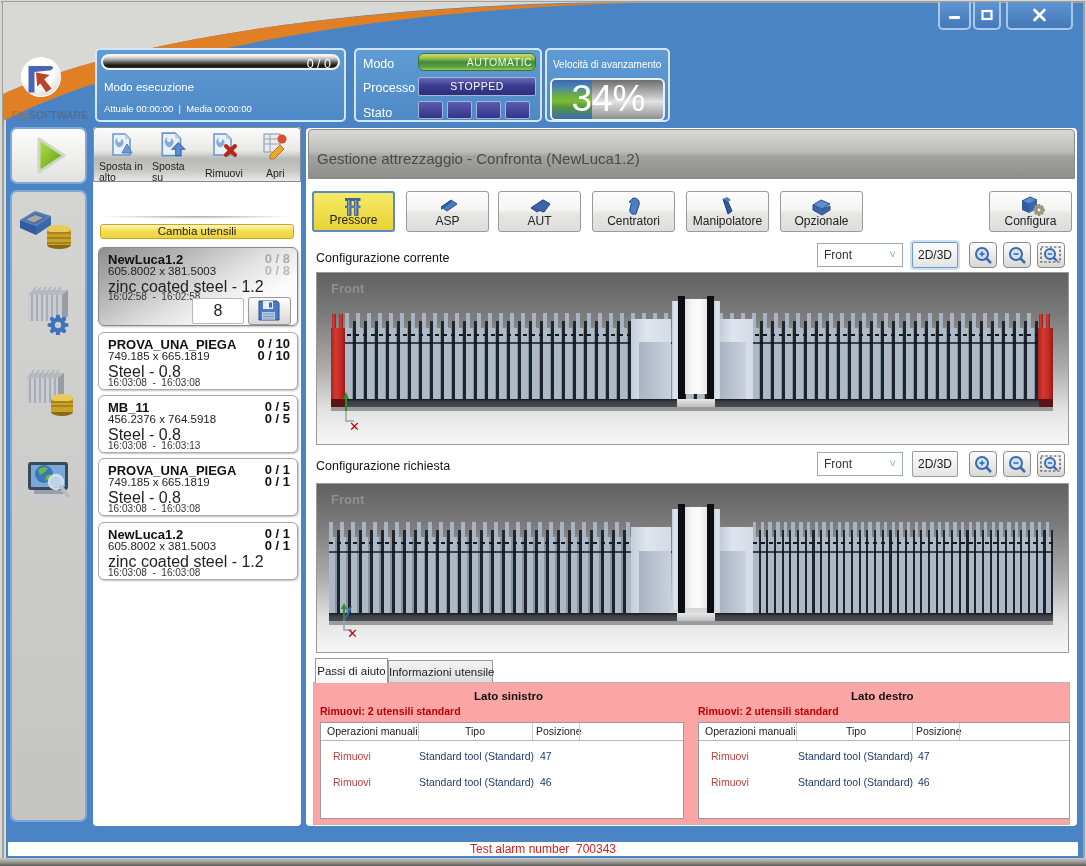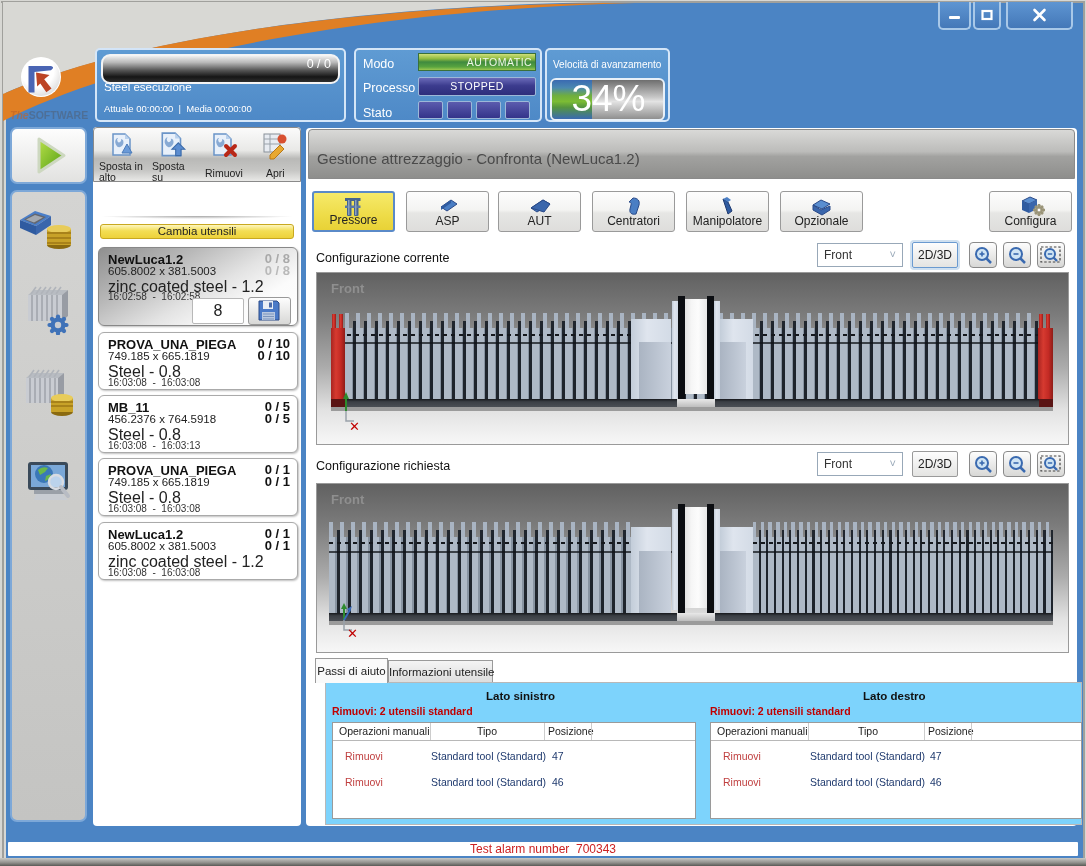--- a/index.html
+++ b/index.html
@@ -5,25 +5,25 @@
 .abs{position:absolute;}
 #win{position:absolute;left:6px;top:2px;width:1077px;height:856px;background:#4b84c4;}
 #botstrip{position:absolute;left:0;top:858px;width:1086px;height:8px;background:linear-gradient(#c9c9c5,#8f8f8b 60%,#5a5a56);}
 #swoosh{position:absolute;left:0;top:0;}
 #thesw{position:absolute;left:10px;top:109px;width:80px;font-size:10.5px;font-weight:bold;color:rgba(80,95,115,.55);}
 #thesw i{color:rgba(190,100,40,.65);}
 .hpanel{position:absolute;top:48px;height:74px;background:#5793cd;border:2px solid rgba(235,245,255,.85);border-radius:5px;box-sizing:border-box;}
 #p1{left:95px;width:251px;background:linear-gradient(#5f9bd3,#4e89c7);}
 #p2{left:354px;width:188px;background:linear-gradient(#5f9bd3,#4e89c7);}
 #p3{left:545px;width:125px;background:linear-gradient(#5f9bd3,#4e89c7);}
-#pbar{position:absolute;left:4px;top:4px;width:239px;height:30px;border-radius:9px;background:linear-gradient(#efefef,#b8b8b8 25%,#555 55%,#161616 80%,#2e2e2e);border:2px solid #f4f4f4;box-sizing:border-box;}
+#pbar{position:absolute;left:4px;top:4px;width:239px;height:16px;border-radius:9px;background:linear-gradient(#efefef,#b8b8b8 25%,#555 55%,#161616 80%,#2e2e2e);border:2px solid #f4f4f4;box-sizing:border-box;}
 #pbar span{position:absolute;right:7px;top:1px;color:#fff;font-size:12.5px;}
 .hlab{color:#fff;font-size:12.5px;position:absolute;}
 .hsmall{color:#fff;font-size:9.5px;position:absolute;}
-.greenbtn{position:absolute;left:62px;width:118px;height:18px;border-radius:0;background:linear-gradient(#cfe07a,#8fba40 30%,#3f8a3f 50%,#57a33f 80%,#9cc84f);border:1px solid #3a703a;box-sizing:border-box;color:#eef6e6;text-align:center;font-size:10.5px;line-height:16px;letter-spacing:.5px;padding-left:45px;}
+.greenbtn{position:absolute;left:62px;width:118px;height:18px;border-radius:6px;background:linear-gradient(#cfe07a,#8fba40 30%,#3f8a3f 50%,#57a33f 80%,#9cc84f);border:1px solid #3a703a;box-sizing:border-box;color:#eef6e6;text-align:center;font-size:10.5px;line-height:16px;letter-spacing:.5px;padding-left:45px;}
 .indibtn{position:absolute;left:62px;width:118px;height:19px;border-radius:2px;background:linear-gradient(#6a6ab8,#3c3c8e 45%,#2e2e7c);border:1px solid #9db8d8;box-sizing:border-box;color:#fff;text-align:center;font-size:10.5px;line-height:17px;letter-spacing:.5px;}
 .sq{position:absolute;width:25px;height:18px;border-radius:2px;background:linear-gradient(#5c5cae,#34348a);border:1px solid #9db8d8;box-sizing:border-box;}
 #gauge{position:absolute;left:3px;top:28px;width:115px;height:43px;border-radius:6px;border:2px solid #e8f0f8;box-sizing:border-box;background:linear-gradient(#6e6e6e,#c9c9c9 45%,#e3e3e3 55%,#8f8f8f);overflow:hidden;}
 #gfill{position:absolute;left:0;top:0;width:40px;height:100%;background:linear-gradient(#3a6ab2,#4a88b0 20%,#6fae3f 40%,#7cbc34 55%,#55953f 70%,#3a6ab2);}
 #gtext{position:absolute;left:0;top:-2px;width:113px;text-align:center;font-size:37px;color:#fff;font-weight:normal;border-radius:10px;}
 .winbtn{position:absolute;top:2px;height:28px;background:linear-gradient(#5e95d2,#4478b8);border:2px solid #a8c8e8;border-top:none;border-radius:0 0 5px 5px;box-sizing:border-box;}
 
 #playp{position:absolute;left:10px;top:127px;width:77px;height:57px;background:linear-gradient(#fdfdfd,#e2e2e0);border:2px solid #7da8d8;border-radius:7px;box-sizing:border-box;}
 #sidep{position:absolute;left:10px;top:190px;width:77px;height:632px;background:linear-gradient(#d4d4d2,#c4c4c2);border:2px solid #7da8d8;border-radius:7px;box-sizing:border-box;}
 
@@ -65,21 +65,21 @@
 .shoulder{position:absolute;height:2px;background:rgba(15,18,24,.72);}
 .rail{position:absolute;height:8px;background:linear-gradient(#16181c,#3b3f45 35%,#4a4e54);}
 .railsh{position:absolute;height:4px;background:#9b9b9b;}
 .redblk{position:absolute;background:linear-gradient(90deg,#a82420,#d63a30 35%,#c32a24 70%,#8f1d18);}
 .cblk{position:absolute;background:#0b0d11;}
 .cwhite{position:absolute;background:linear-gradient(90deg,#e3e3e3,#f6f6f6 30%,#fcfcfc 60%,#e8e8e8);}
 .clight{position:absolute;background:linear-gradient(90deg,#c3cdd9,#dfe5ee 40%,#d3dbe6);}
 .clight2{position:absolute;background:linear-gradient(90deg,#aab4c2,#c9d1dd);}
 
 .tab{position:absolute;font-size:12px;color:#222;border:1px solid #9a9a9a;box-sizing:border-box;}
-#tabc{position:absolute;left:7px;top:554px;width:757px;height:143px;background:#7dd3fc;border:1px solid #b8b8b8;box-sizing:border-box;margin-left:12px;}
+#tabc{position:absolute;left:7px;top:554px;width:757px;height:143px;background:#fca5a5;border:1px solid #b8b8b8;box-sizing:border-box;}
 .bt-h{position:absolute;font-size:11.5px;font-weight:bold;color:#111;}
 .bt-r{position:absolute;font-size:10.5px;font-weight:bold;color:#c00000;}
 .btable{position:absolute;height:97px;background:#fff;border:1px solid #9a9a9a;box-sizing:border-box;}
 .btable .hd{position:absolute;top:0;height:18px;font-size:10.5px;white-space:nowrap;color:#222;border-bottom:1px solid #b8b8b8;box-sizing:border-box;width:100%;}
 .rtx{color:#c04040;}.ntx{color:#1f3a6e;}
 
 #status{position:absolute;left:6px;top:840px;width:1074px;height:18px;background:#fff;border:2px solid #4b84c4;border-radius:3px;box-sizing:border-box;text-align:center;font-size:12px;color:#c22;line-height:15px;}
 </style></head>
 <body>
 <div id="win"></div>
@@ -102,21 +102,21 @@
       </radialGradient>
     </defs>
   <path d="M7.5,9 L28,9 C32.5,9 33.5,10.8 30,13.2 L13.5,15 L13.5,35.5 L7.5,35.5 Z" fill="#4a65b4"></path>
   <path d="M15,15.5 L28.5,18 L23.2,22.2 L30.5,31.5 L25.3,35.3 L19.3,26.6 L16.2,29.6 Z" fill="#bc4425"></path>
 </svg>
 <div id="thesw"><i>The</i>SOFTWARE</div>
 <div class="hpanel" id="p1">
   <div id="pbar">
       <span>0 / 0</span>
     </div>
-  <div class="hlab" style="left:7px;top:31px;font-size:11.5px">Steel esecuzione</div>
+  <div class="hlab" style="left:7px;top:31px;font-size:11.5px">Modo esecuzione</div>
   <div class="hsmall" style="left:7px;top:53px">Attuale 00:00:00&nbsp; | &nbsp;Media 00:00:00</div>
 </div>
 <div class="hpanel" id="p2">
   <div class="hlab" style="left:7px;top:7px">Modo</div>
   <div class="hlab" style="left:7px;top:31px">Processo</div>
   <div class="hlab" style="left:7px;top:56px">Stato</div>
   <div class="greenbtn" style="top:3px">AUTOMATIC</div>
   <div class="indibtn" style="top:27px">STOPPED</div>
   <div class="sq" style="left:62px;top:51px"></div>
   <div class="sq" style="left:91px;top:51px"></div>

